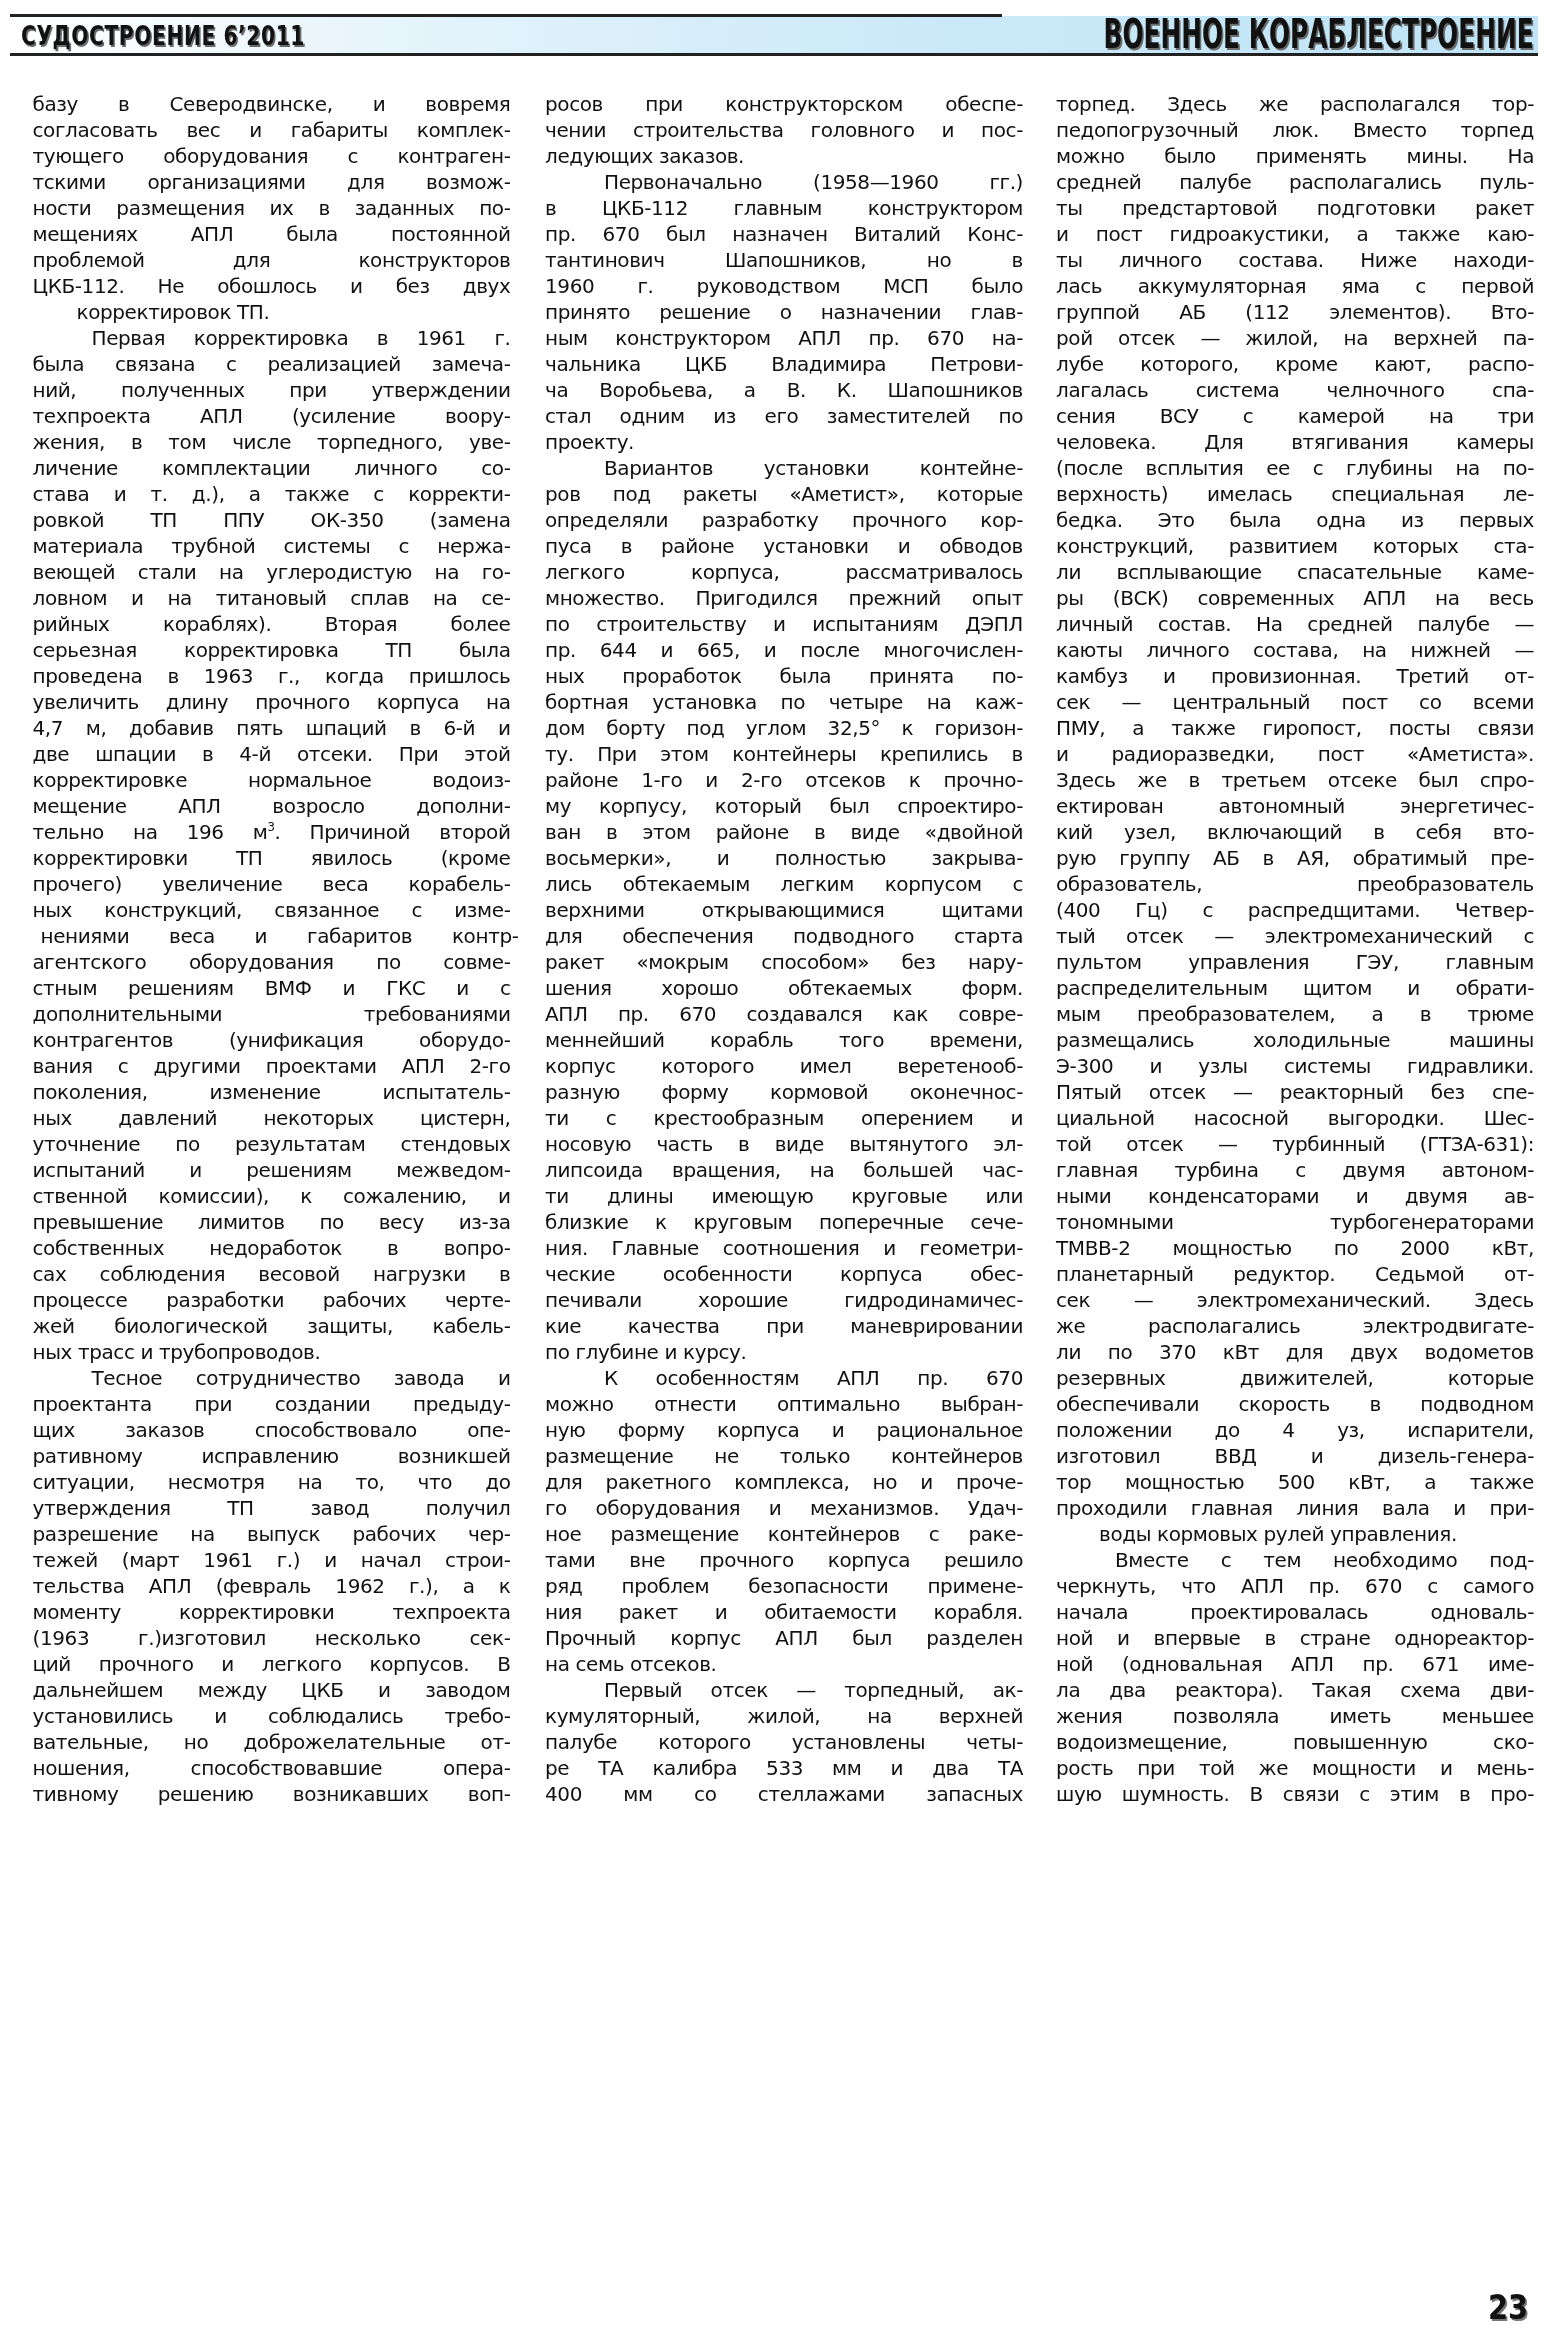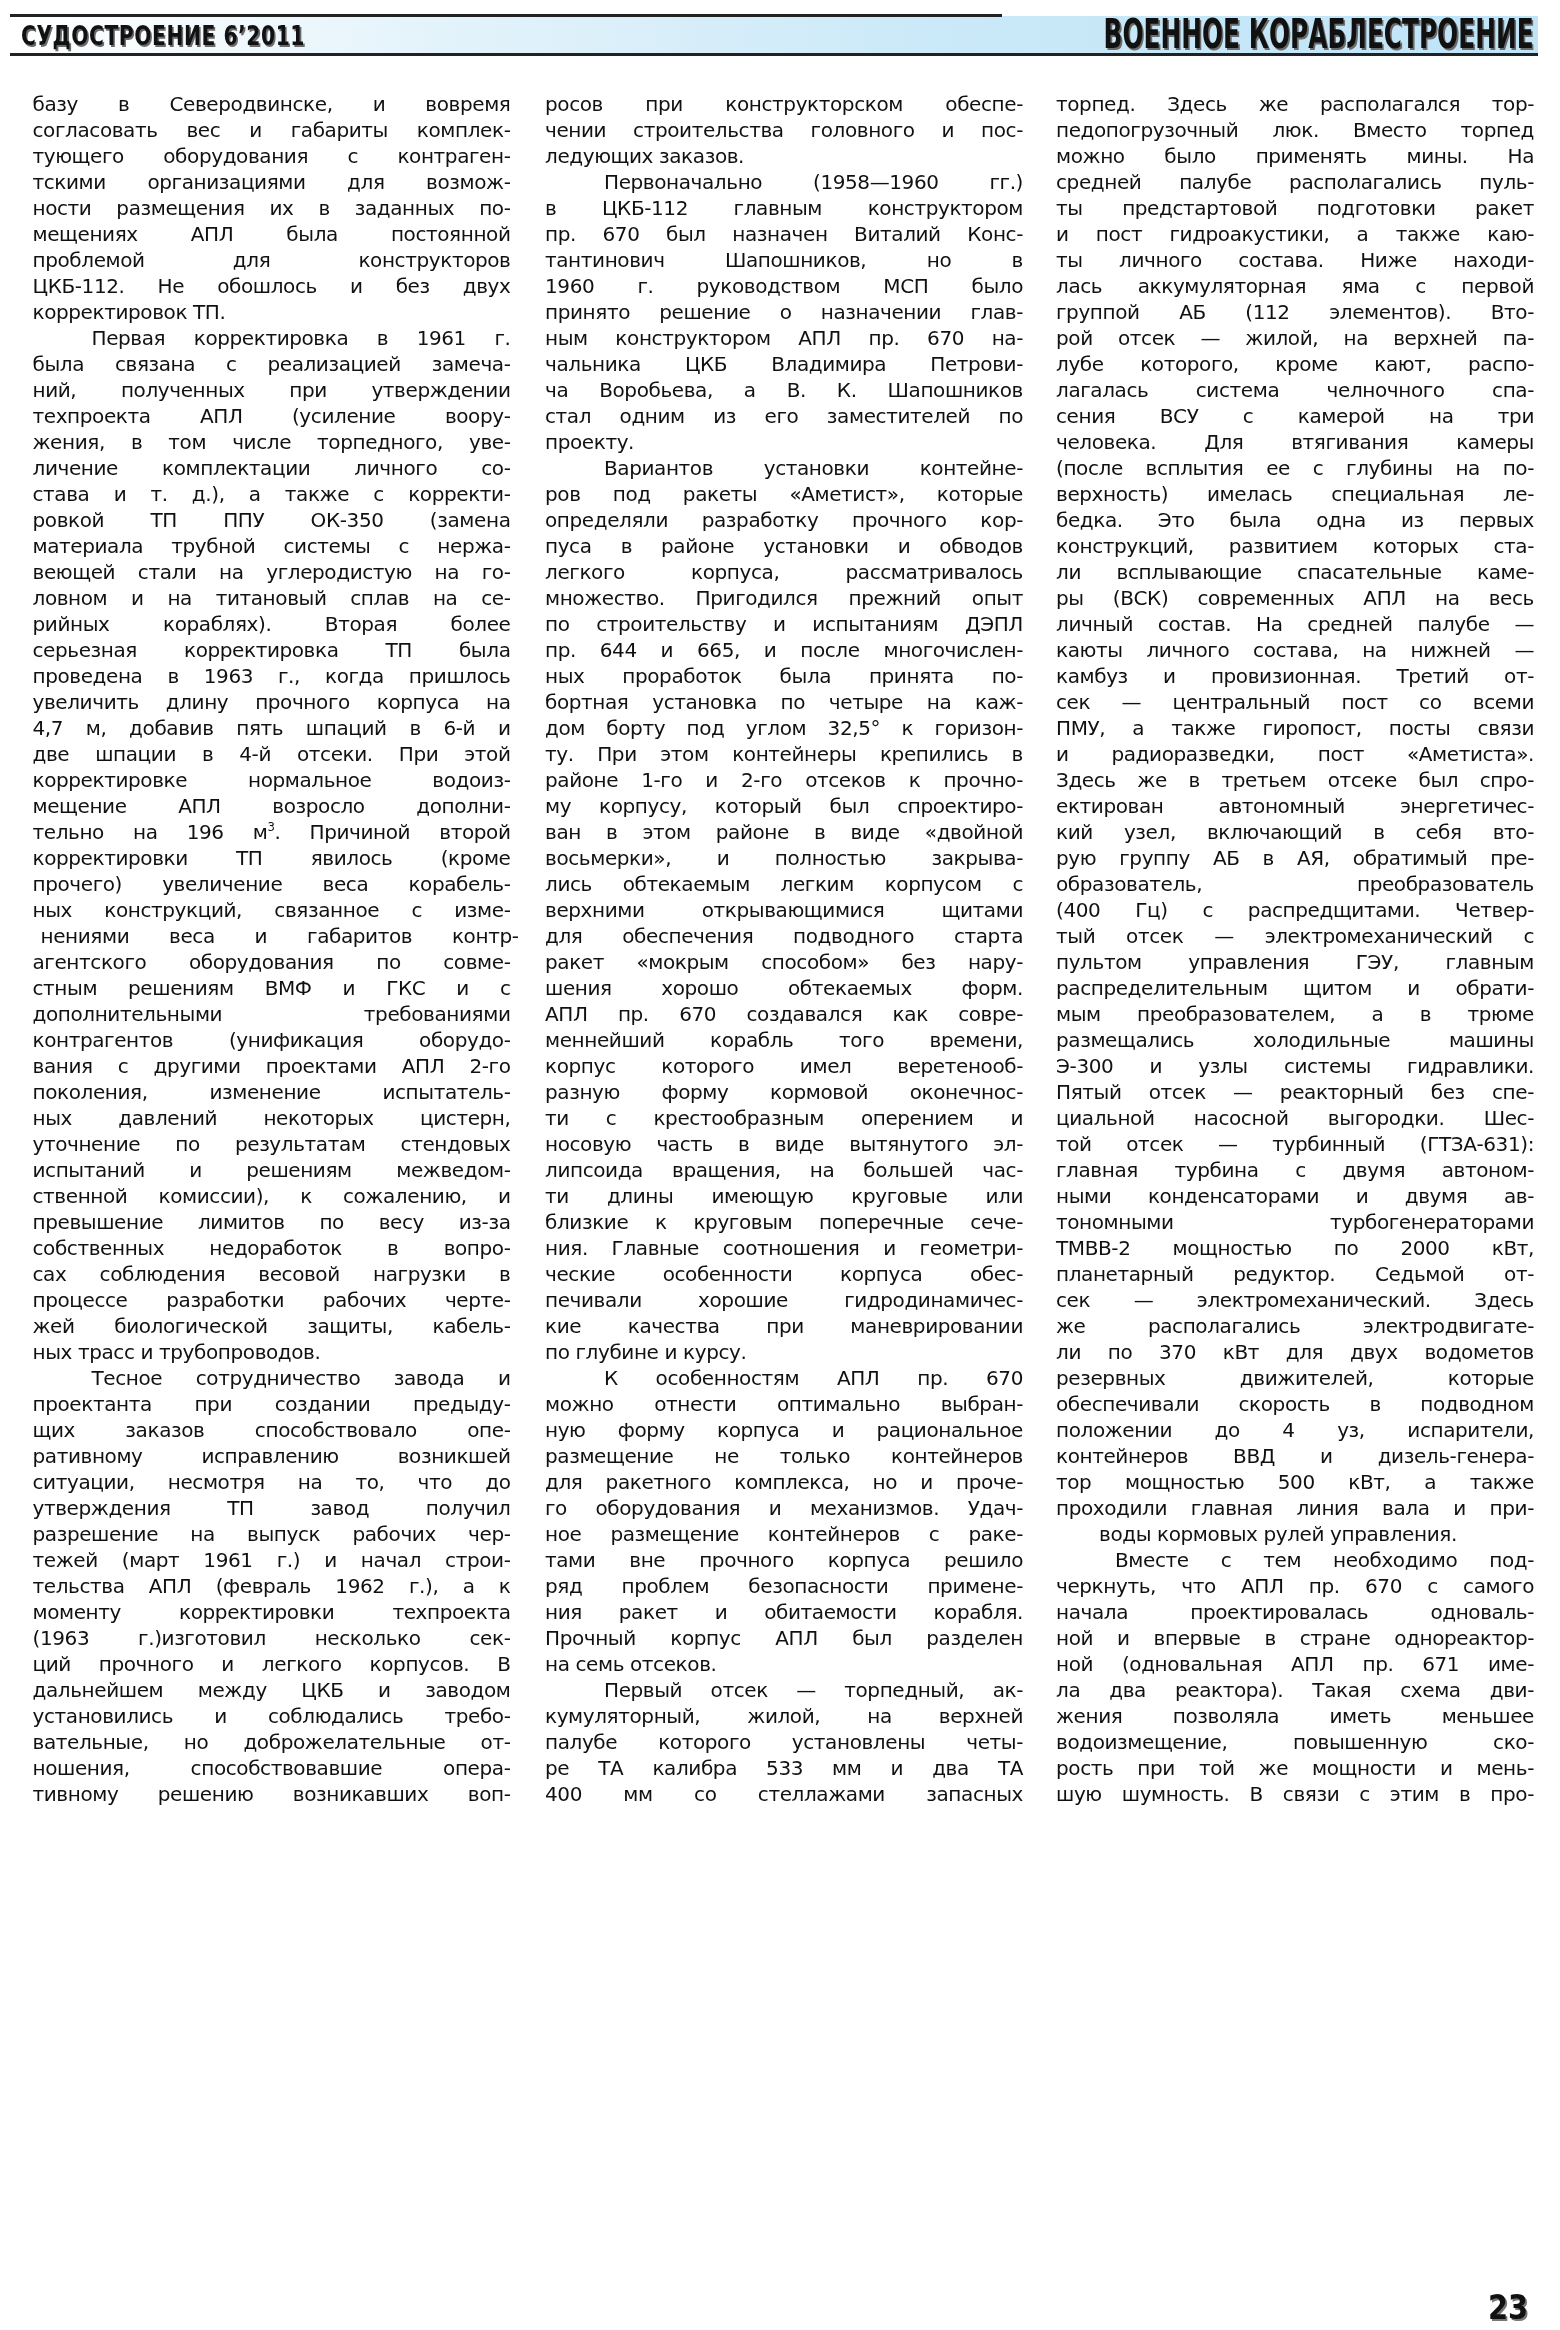--- a/index.html
+++ b/index.html
@@ -43,21 +43,21 @@
 
 <div class="col col-1">
     <span class="line" style="display: block; width: 478px; text-align: justify; text-align-last: justify;">базу в Северодвинске, и вовремя</span>
     <span class="line" style="display: block; width: 478px; text-align: justify; text-align-last: justify;">согласовать вес и габариты комплек-</span>
     <span class="line" style="display: block; width: 478px; text-align: justify; text-align-last: justify;">тующего оборудования с контраген-</span>
     <span class="line" style="display: block; width: 478px; text-align: justify; text-align-last: justify;">тскими организациями для возмож-</span>
     <span class="line" style="display: block; width: 478px; text-align: justify; text-align-last: justify;">ности размещения их в заданных по-</span>
     <span class="line" style="display: block; width: 478px; text-align: justify; text-align-last: justify;">мещениях АПЛ была постоянной</span>
     <span class="line" style="display: block; width: 478px; text-align: justify; text-align-last: justify;">проблемой для конструкторов</span>
     <span class="line" style="display: block; width: 478px; text-align: justify; text-align-last: justify;">ЦКБ-112. Не обошлось и без двух</span>
-    <span class="line last" style="display: block; width: auto; text-align: left; text-align-last: left;">корректировок ТП.</span>
+    <span class="line last" style="display: block; width: auto; text-align: left; text-align-last: left; margin-left: 44px;">корректировок ТП.</span>
     <span class="line indent" style="display: block; width: 419px; text-align: justify; text-align-last: justify;">Первая корректировка в 1961 г.</span>
     <span class="line" style="display: block; width: 478px; text-align: justify; text-align-last: justify;">была связана с реализацией замеча-</span>
     <span class="line" style="display: block; width: 478px; text-align: justify; text-align-last: justify;">ний, полученных при утверждении</span>
     <span class="line" style="display: block; width: 478px; text-align: justify; text-align-last: justify;">техпроекта АПЛ (усиление воору-</span>
     <span class="line" style="display: block; width: 478px; text-align: justify; text-align-last: justify;">жения, в том числе торпедного, уве-</span>
     <span class="line" style="display: block; width: 478px; text-align: justify; text-align-last: justify;">личение комплектации личного со-</span>
     <span class="line" style="display: block; width: 478px; text-align: justify; text-align-last: justify;">става и т. д.), а также с корректи-</span>
     <span class="line" style="display: block; width: 478px; text-align: justify; text-align-last: justify;">ровкой ТП ППУ ОК-350 (замена</span>
     <span class="line" style="display: block; width: 478px; text-align: justify; text-align-last: justify;">материала трубной системы с нержа-</span>
     <span class="line" style="display: block; width: 478px; text-align: justify; text-align-last: justify;">веющей стали на углеродистую на го-</span>
@@ -223,21 +223,21 @@
     <span class="line" style="display: block; width: 478px; text-align: justify; text-align-last: justify;">ными конденсаторами и двумя ав-</span>
     <span class="line" style="display: block; width: 478px; text-align: justify; text-align-last: justify;">тономными турбогенераторами</span>
     <span class="line" style="display: block; width: 478px; text-align: justify; text-align-last: justify;">ТМВВ-2 мощностью по 2000 кВт,</span>
     <span class="line" style="display: block; width: 478px; text-align: justify; text-align-last: justify;">планетарный редуктор. Седьмой от-</span>
     <span class="line" style="display: block; width: 478px; text-align: justify; text-align-last: justify;">сек — электромеханический. Здесь</span>
     <span class="line" style="display: block; width: 478px; text-align: justify; text-align-last: justify;">же располагались электродвигате-</span>
     <span class="line" style="display: block; width: 478px; text-align: justify; text-align-last: justify;">ли по 370 кВт для двух водометов</span>
     <span class="line" style="display: block; width: 478px; text-align: justify; text-align-last: justify;">резервных движителей, которые</span>
     <span class="line" style="display: block; width: 478px; text-align: justify; text-align-last: justify;">обеспечивали скорость в подводном</span>
     <span class="line" style="display: block; width: 478px; text-align: justify; text-align-last: justify;">положении до 4 уз, испарители,</span>
-    <span class="line" style="display: block; width: 478px; text-align: justify; text-align-last: justify;">контейнеров ВВД и дизель-генера-</span>
+    <span class="line" style="display: block; width: 478px; text-align: justify; text-align-last: justify;">изготовил ВВД и дизель-генера-</span>
     <span class="line" style="display: block; width: 478px; text-align: justify; text-align-last: justify;">тор мощностью 500 кВт, а также</span>
     <span class="line" style="display: block; width: 478px; text-align: justify; text-align-last: justify;">проходили главная линия вала и при-</span>
     <span class="line last" style="display: block; width: auto; text-align: left; text-align-last: left; margin-left: 43px;">воды кормовых рулей управления.</span>
     <span class="line indent" style="display: block; width: 419px; text-align: justify; text-align-last: justify;">Вместе с тем необходимо под-</span>
     <span class="line" style="display: block; width: 478px; text-align: justify; text-align-last: justify;">черкнуть, что АПЛ пр. 670 с самого</span>
     <span class="line" style="display: block; width: 478px; text-align: justify; text-align-last: justify;">начала проектировалась одноваль-</span>
     <span class="line" style="display: block; width: 478px; text-align: justify; text-align-last: justify;">ной и впервые в стране однореактор-</span>
     <span class="line" style="display: block; width: 478px; text-align: justify; text-align-last: justify;">ной (одновальная АПЛ пр. 671 име-</span>
     <span class="line" style="display: block; width: 478px; text-align: justify; text-align-last: justify;">ла два реактора). Такая схема дви-</span>
     <span class="line" style="display: block; width: 478px; text-align: justify; text-align-last: justify;">жения позволяла иметь меньшее</span>

